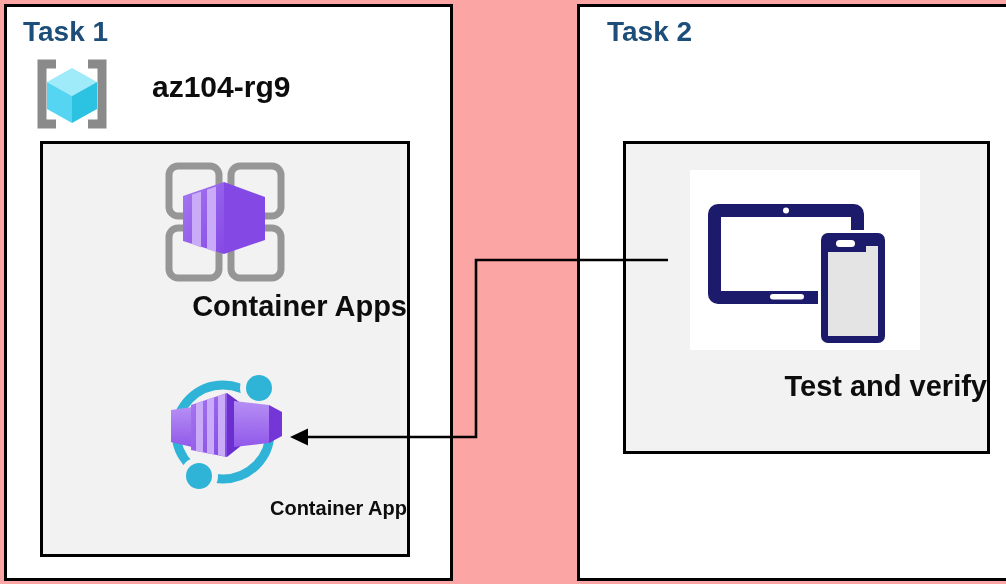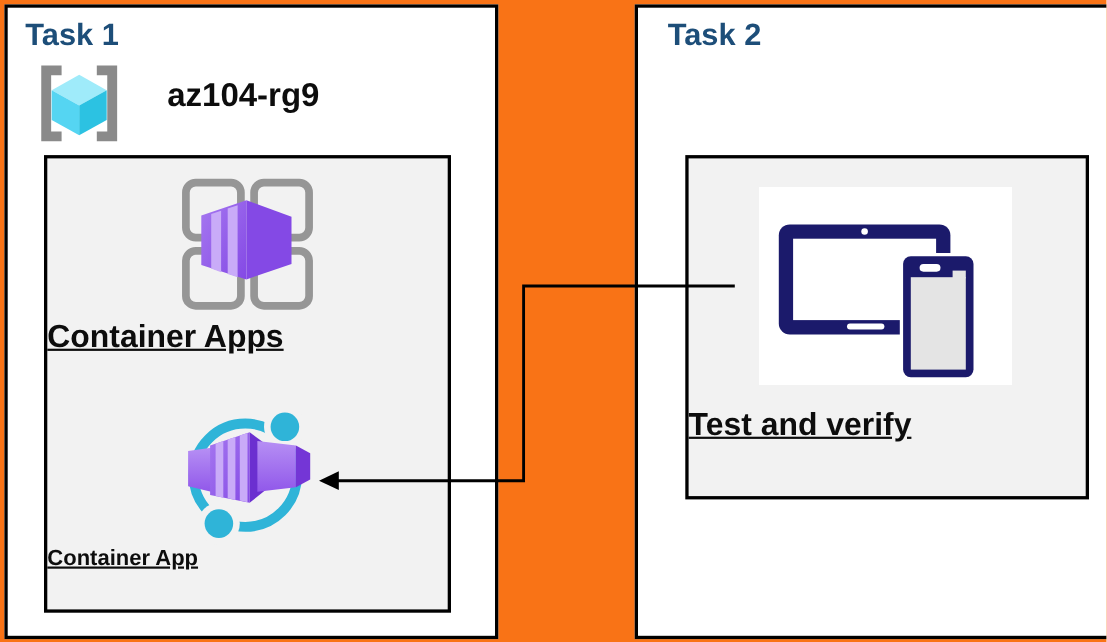--- a/index.html
+++ b/index.html
@@ -1,17 +1,17 @@
 <!DOCTYPE html>
 <html style="--task-title: #1d4e79; --label-text: #0d0d0d; --panel-bg: #f2f2f2; --border: #000000; --frame-gray: #969696; --bracket-gray: #8a8a8a; --cyan-ring: #2fb4d8; --purple-light: #a678f0; --purple-mid: #8449e5; --purple-dark: #6b2fd0; --stripe-purple: #c9abf8; --device-navy: #1b1a6b; --cube-top: #9febfa; --cube-left: #55d5f2; --cube-right: #2cc2e2;"><head>
 <meta charset="utf-8">
 <style>
   html,body{margin:0;padding:0;background:#fff;}
   .canvas{
-    position:relative;width:1006px;height:584px;background:#f97316;overflow:hidden;
+    position:relative;width:1006px;height:584px;background:#fca5a5;overflow:hidden;
     font-family:"Liberation Sans",sans-serif;color:var(--label-text,#111);
   }
   .task-box{position:absolute;background:#fff;border:3px solid var(--border,#000);box-sizing:border-box;}
   #task1{left:4px;top:4px;width:449px;height:577px;}
   #task2{left:553px;top:4px;width:449px;height:577px;margin-left:24px;}
   .task-title{
     position:absolute;font-size:28px;font-weight:700;
     color:var(--task-title,#1d4e79);white-space:nowrap;
   }
   #task1 .task-title{left:16px;top:9px;}
@@ -25,23 +25,22 @@
   .inner-box{
     position:absolute;background:var(--panel-bg,#f2f2f2);
     border:3px solid var(--border,#000);box-sizing:border-box;
   }
   .env-box{left:33px;top:134px;width:370px;height:416px;}
   .verify-box{left:43px;top:134px;width:367px;height:313px;padding-left:32px;}
   .icon-block{position:absolute;display:block;}
   .env-icon{left:116px;top:12px;width:132px;height:132px;}
   .app-icon{left:116px;top:228px;width:132px;height:132px;}
   .label{
-    position:absolute;left:0;width:100%;text-align:left;font-weight:700;
+    position:absolute;left:0;width:100%;text-align:right;font-weight:700;
     color:#0d0d0d;
-    text-decoration:underline;
   }
   .env-label{top:142px;font-size:29px;line-height:40px;}
   .app-label{top:353px;font-size:20px;}
   .white-panel{position:absolute;left:64px;top:26px;width:230px;height:180px;background:#fff;}
   .devices-icon{position:absolute;left:0;top:0;width:230px;height:180px;display:block;}
   .verify-label{top:226px;font-size:29px;}
   .connector{
     position:absolute;left:0;top:0;width:1006px;height:584px;
     pointer-events:none;z-index:5;
   }

